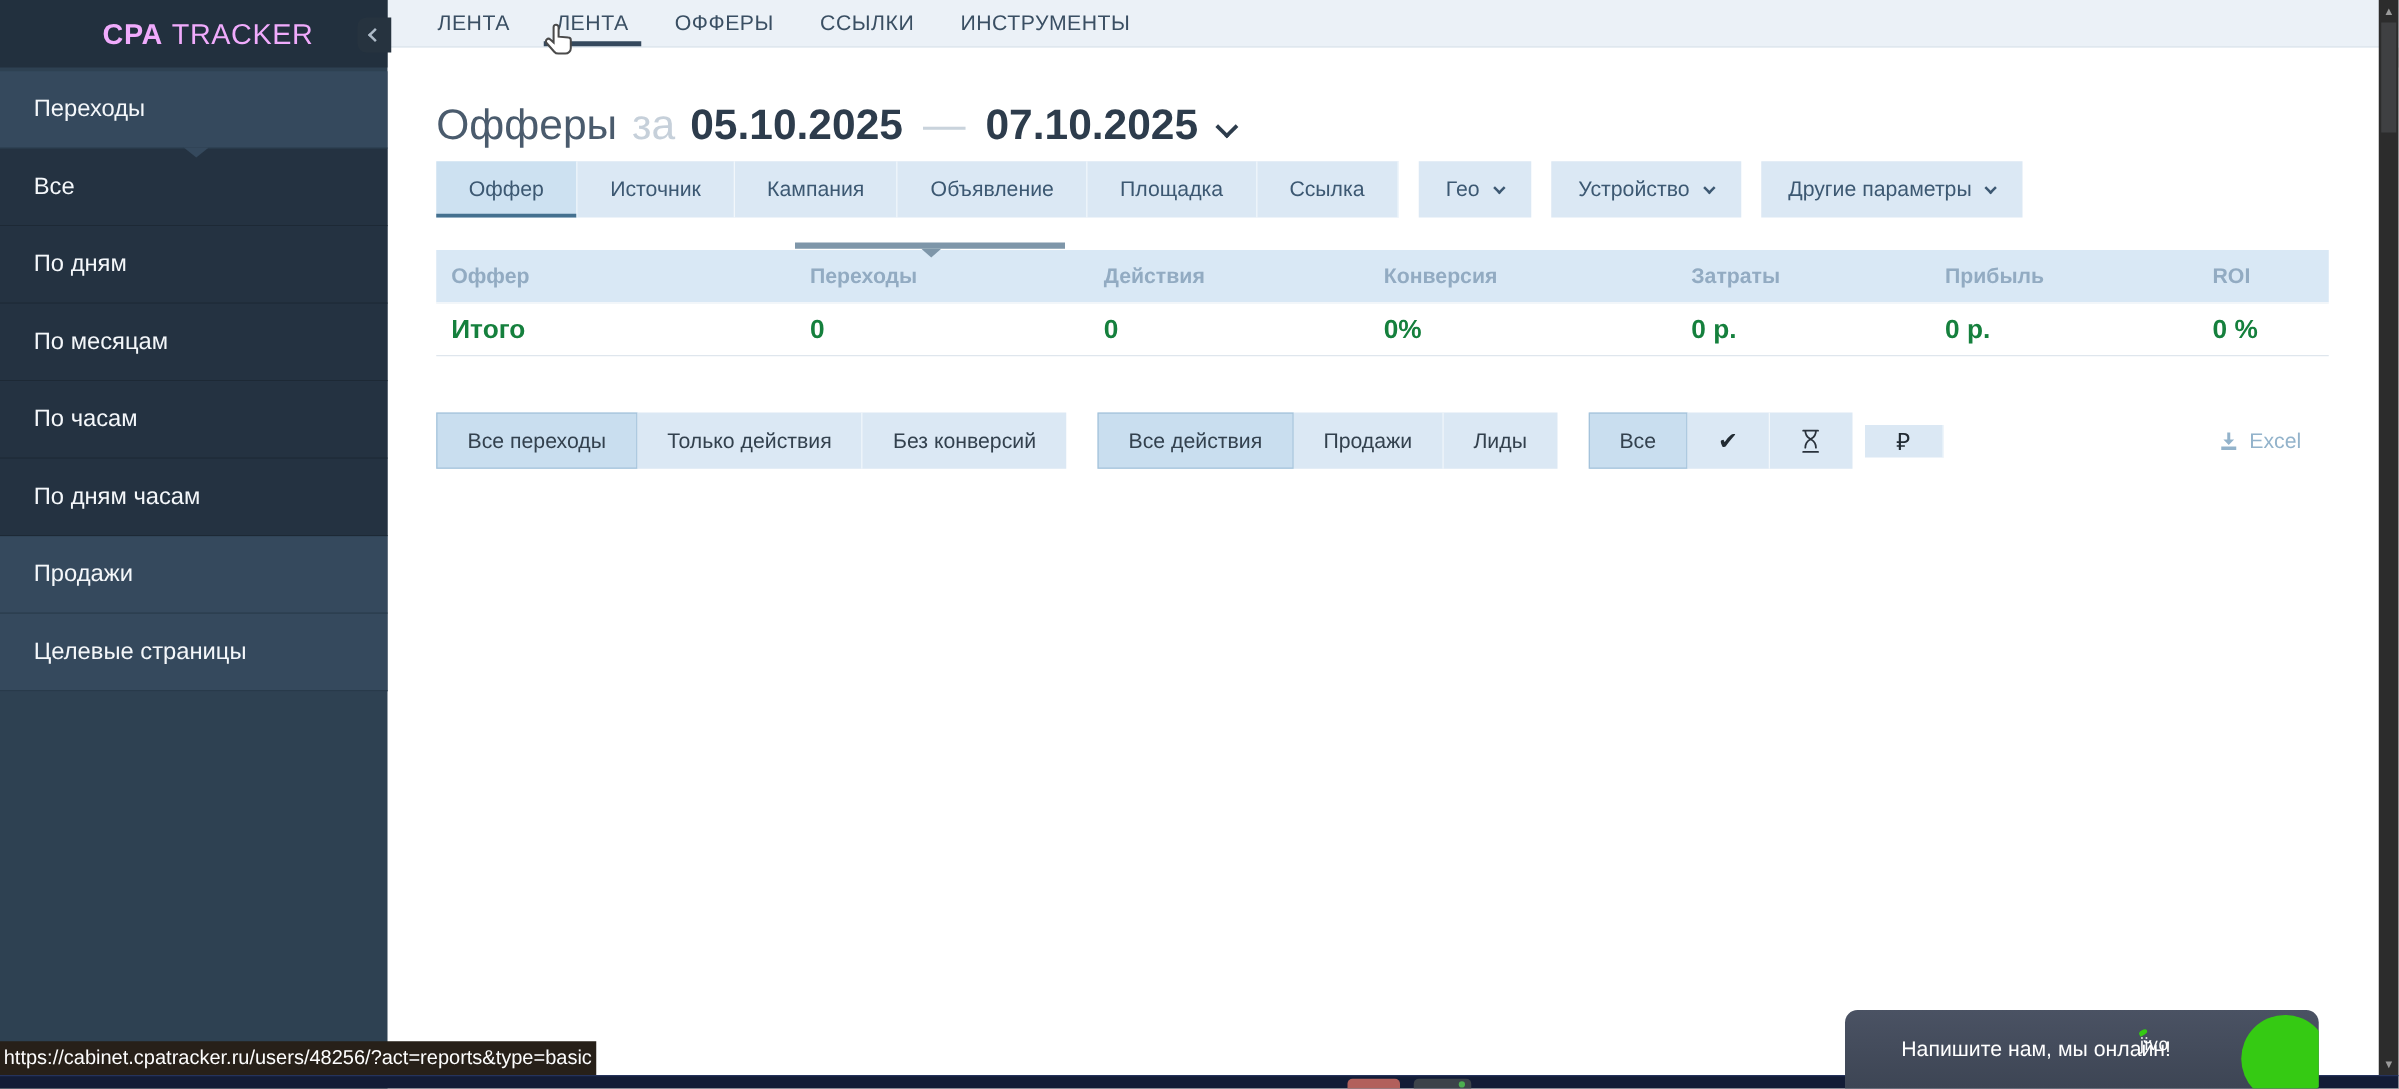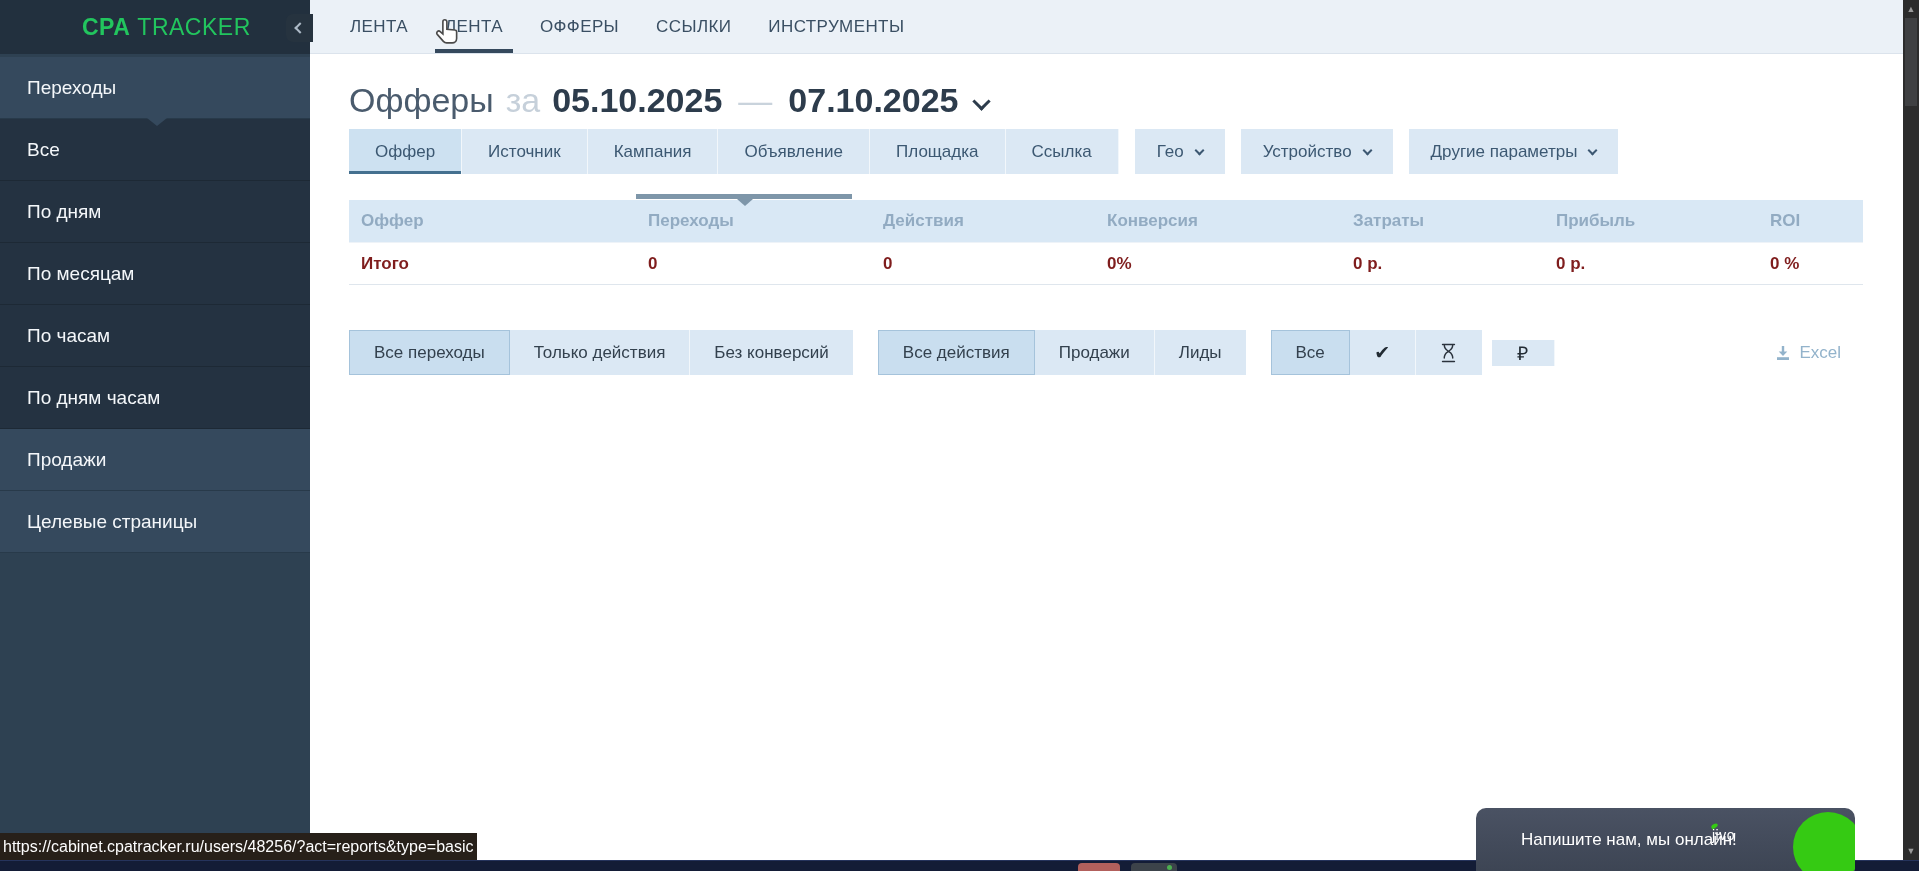--- a/index.html
+++ b/index.html
@@ -3,39 +3,39 @@
 <meta charset="utf-8">
 <style>
   * { box-sizing: border-box; margin: 0; padding: 0; }
   html,body { background:#777; }
   body { font-family:"Liberation Sans", sans-serif; }
   .screen { position:relative; width:1919px; height:871px; background:#fff; overflow:hidden; }
 
   
   .sidebar { position:absolute; left:0; top:0; width:310px; height:871px; background:#2e4152; z-index:3; }
   .sidebar-header { height:54px; background:#22303e; display:flex; align-items:center; padding-left:82px;
-    color:#22c55e; font-size:23px; letter-spacing:.5px; }
+    color:#f0abfc; font-size:23px; letter-spacing:.5px; }
   .brand-bold { font-weight:bold; }
   .brand-rest { font-weight:400; margin-left:7px; }
   .side-menu { position:absolute; left:0; right:0; top:57px; }
   .side-item { height:62px; display:flex; align-items:center; padding-left:27px; color:#f4f7fa;
     font-size:19px; cursor:pointer; position:relative; }
   .lvl1 { background:#35495d; border-bottom:1px solid #283a4a; }
   .lvl2 { background:#243241; border-bottom:1px solid #1d2935; }
   .side-item.open .notch { position:absolute; bottom:-8px; left:147px; width:0; height:0; z-index:4;
     border-left:10px solid transparent; border-right:10px solid transparent; border-top:8px solid #35495d; }
 
   .collapse-btn { position:absolute; left:286px; top:14px; width:27px; height:28px; background:#26333f;
     border-radius:7px 0 0 7px; z-index:5; display:flex; align-items:center; justify-content:center; cursor:pointer; }
   .chev { display:inline-block; width:8px; height:8px; }
   .chev-left  { border-left:2px solid #aebbc8; border-bottom:2px solid #aebbc8; transform:rotate(45deg); }
   .chev-down  { border-right:2px solid currentColor; border-bottom:2px solid currentColor; transform:rotate(45deg); margin-top:-4px; }
 
   
-  .topnav { position:absolute; left:310px; top:0; right:0; height:54px; background:#ebf1f7;
+  .topnav { position:absolute; left:310px; top:0; right:0; height:38px; background:#ebf1f7;
     border-bottom:1px solid #dbe3ec; display:flex; align-items:stretch; padding-left:35px; z-index:2; }
   .nav-item { display:flex; align-items:center; padding:0 5px; margin-right:27px; font-size:17px;
     color:#3a4f63; letter-spacing:.4px; cursor:pointer; position:relative; }
   .nav-item.active::after { content:""; position:absolute; left:-5px; right:-5px; bottom:0; height:4px; background:#35495d; }
   .topnav-right { position:absolute; right:37px; top:0; height:54px; display:flex; align-items:center; }
   .tz { display:flex; align-items:center; gap:9px; color:#394e61; font-size:17px; cursor:pointer; }
   .tz .chev-down { width:7px; height:7px; color:#5c6e7f; }
   .logout { margin-left:47px; color:#394e61; font-size:17px; cursor:pointer; }
 
   .cursor-hand { position:absolute; left:433px; top:17px; z-index:50; pointer-events:none; }
@@ -60,21 +60,21 @@
   .dim-dd { margin-left:16px; padding:0 22px; gap:12px;text-align:center; }
   .dim-dd .chev-down { width:7px; height:7px; margin-top:-2px; }
 
   
   .report-table { position:relative; margin-top:26px; width:1514px; }
   .sort-bar { position:absolute; top:-6px; left:287px; width:216px; height:5px; background:#7e96a9; }
   .sort-bar::after { content:""; position:absolute; left:101px; top:5px; width:0; height:0;
     border-left:8px solid transparent; border-right:8px solid transparent; border-top:7px solid #7e96a9; }
   .tgrid { display:grid; grid-template-columns:287px 235px 224px 246px 203px 214px 105px; align-items:center; }
   .thead { background:#d9e8f5; height:42px; color:#92abc2; font-weight:bold; font-size:17px; }
-  .trow { background:#fff; height:43px; color:#7f1d1d; font-weight:bold; font-size:17px;
+  .trow { background:#fff; height:43px; color:#15803d; font-weight:bold; font-size:21px;
     border-bottom:1px solid #dfe6ed; border-top:1px solid #eef3f8; }
   .tcell { padding-left:12px; }
 
   
   .filter-row { margin-top:45px; display:flex; align-items:center; height:45px; }
   .fbtn { padding:0 24px; color:#33414e; border-right:1px solid #f2f7fb; }
   .fgroup { display:flex; height:45px; }
   .fgroup .fbtn:last-child { border-right:none; }
   .fbtn.active { background:#c9deef; border:1px solid #a5c3db; }
   .fgap { width:25px; }

